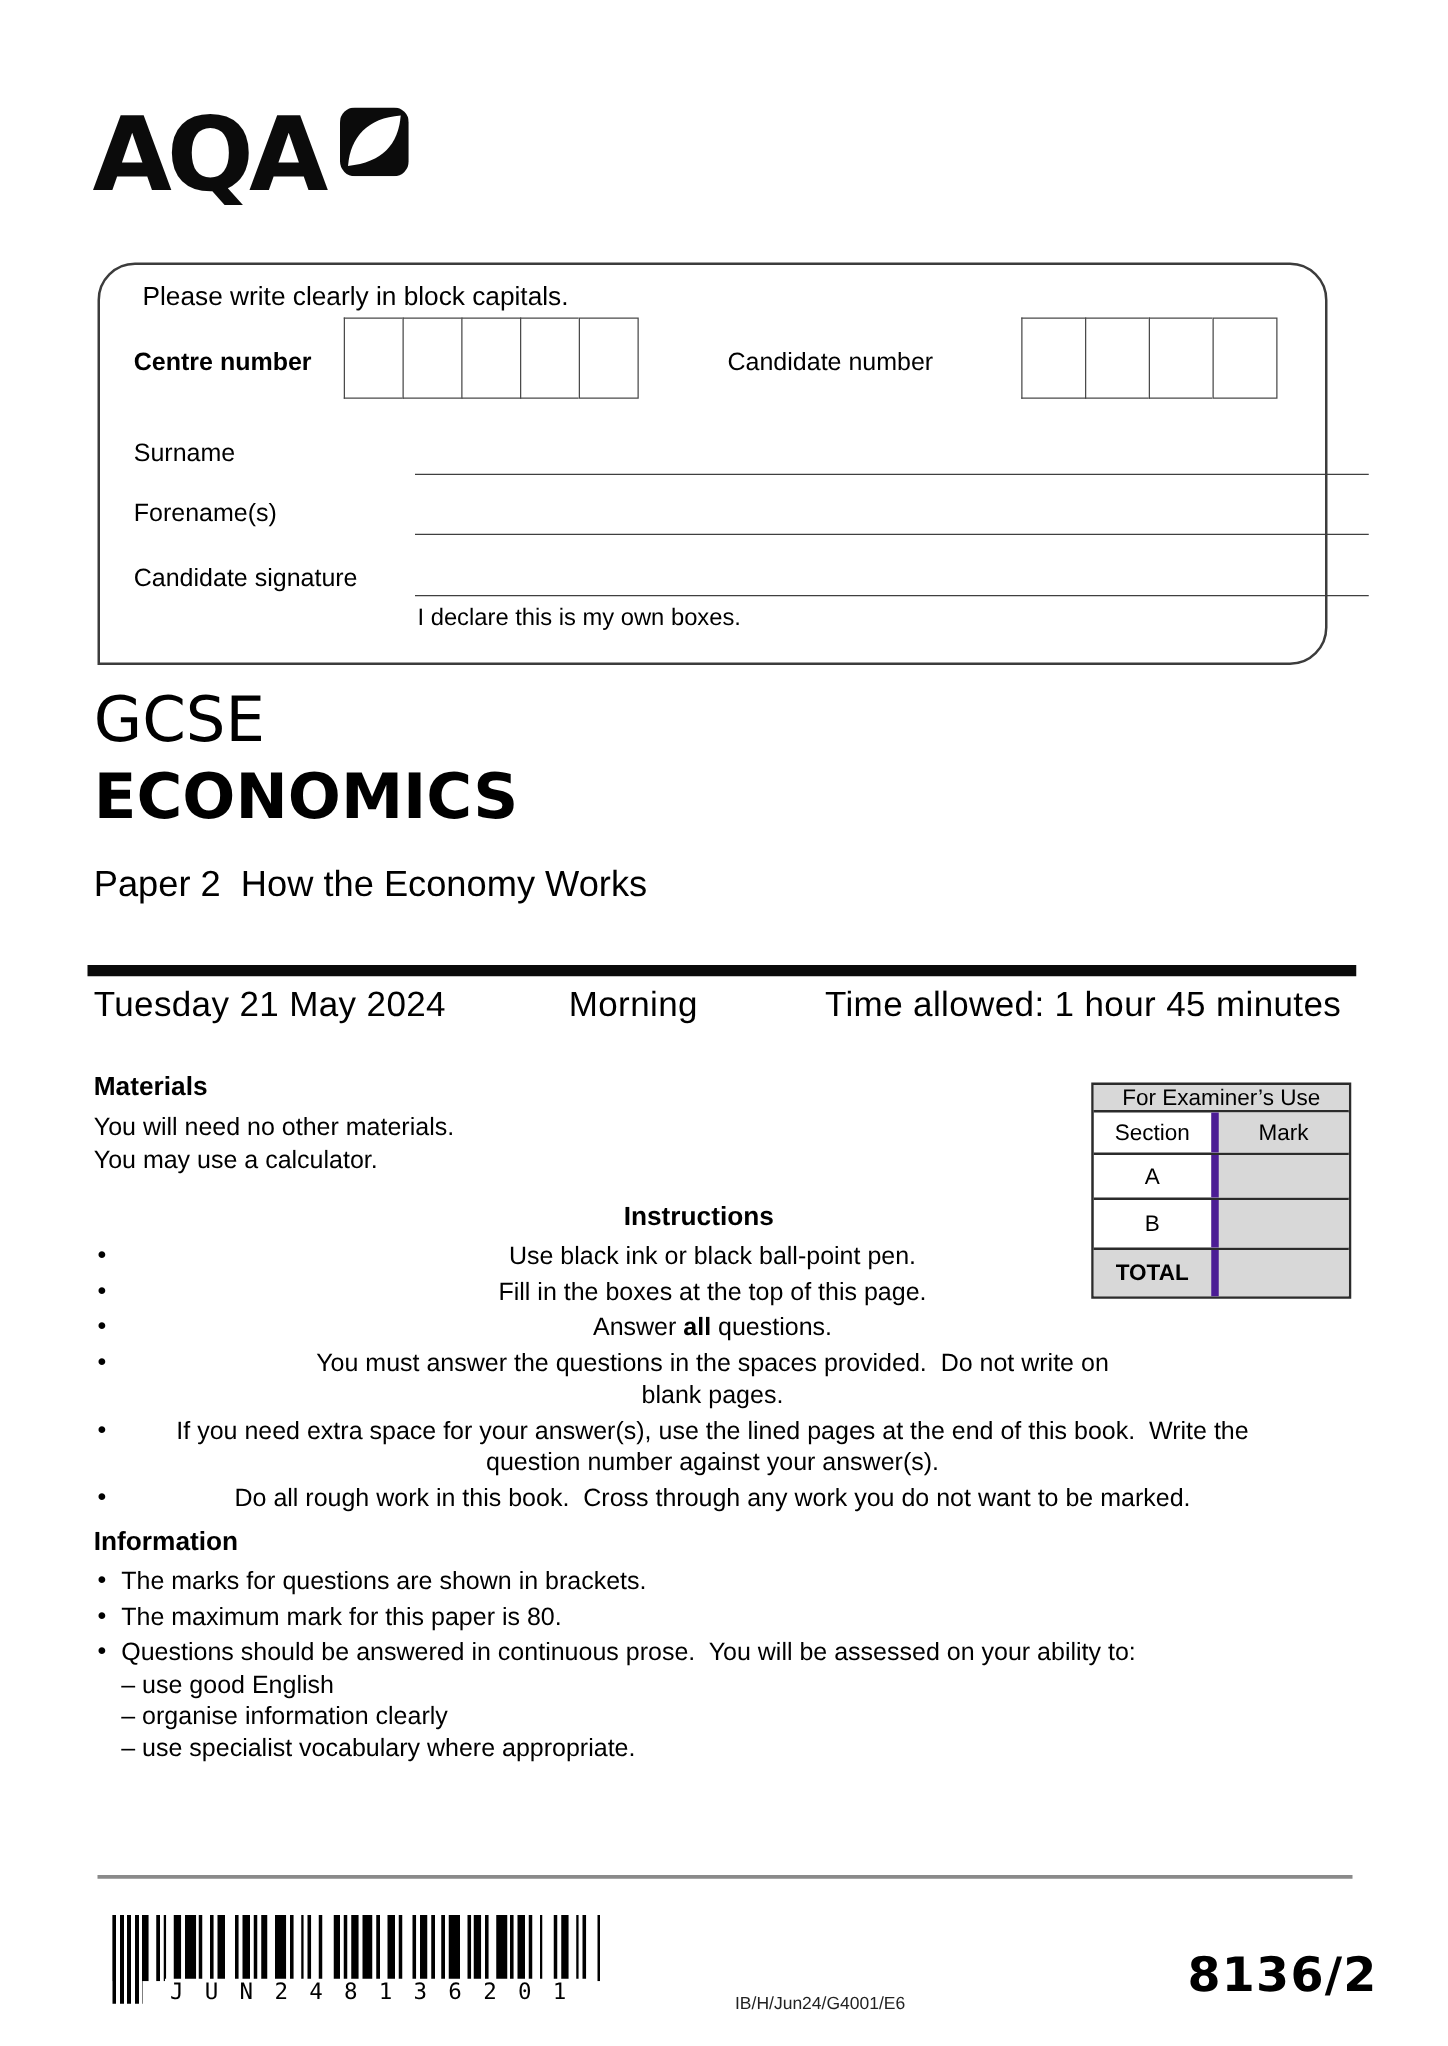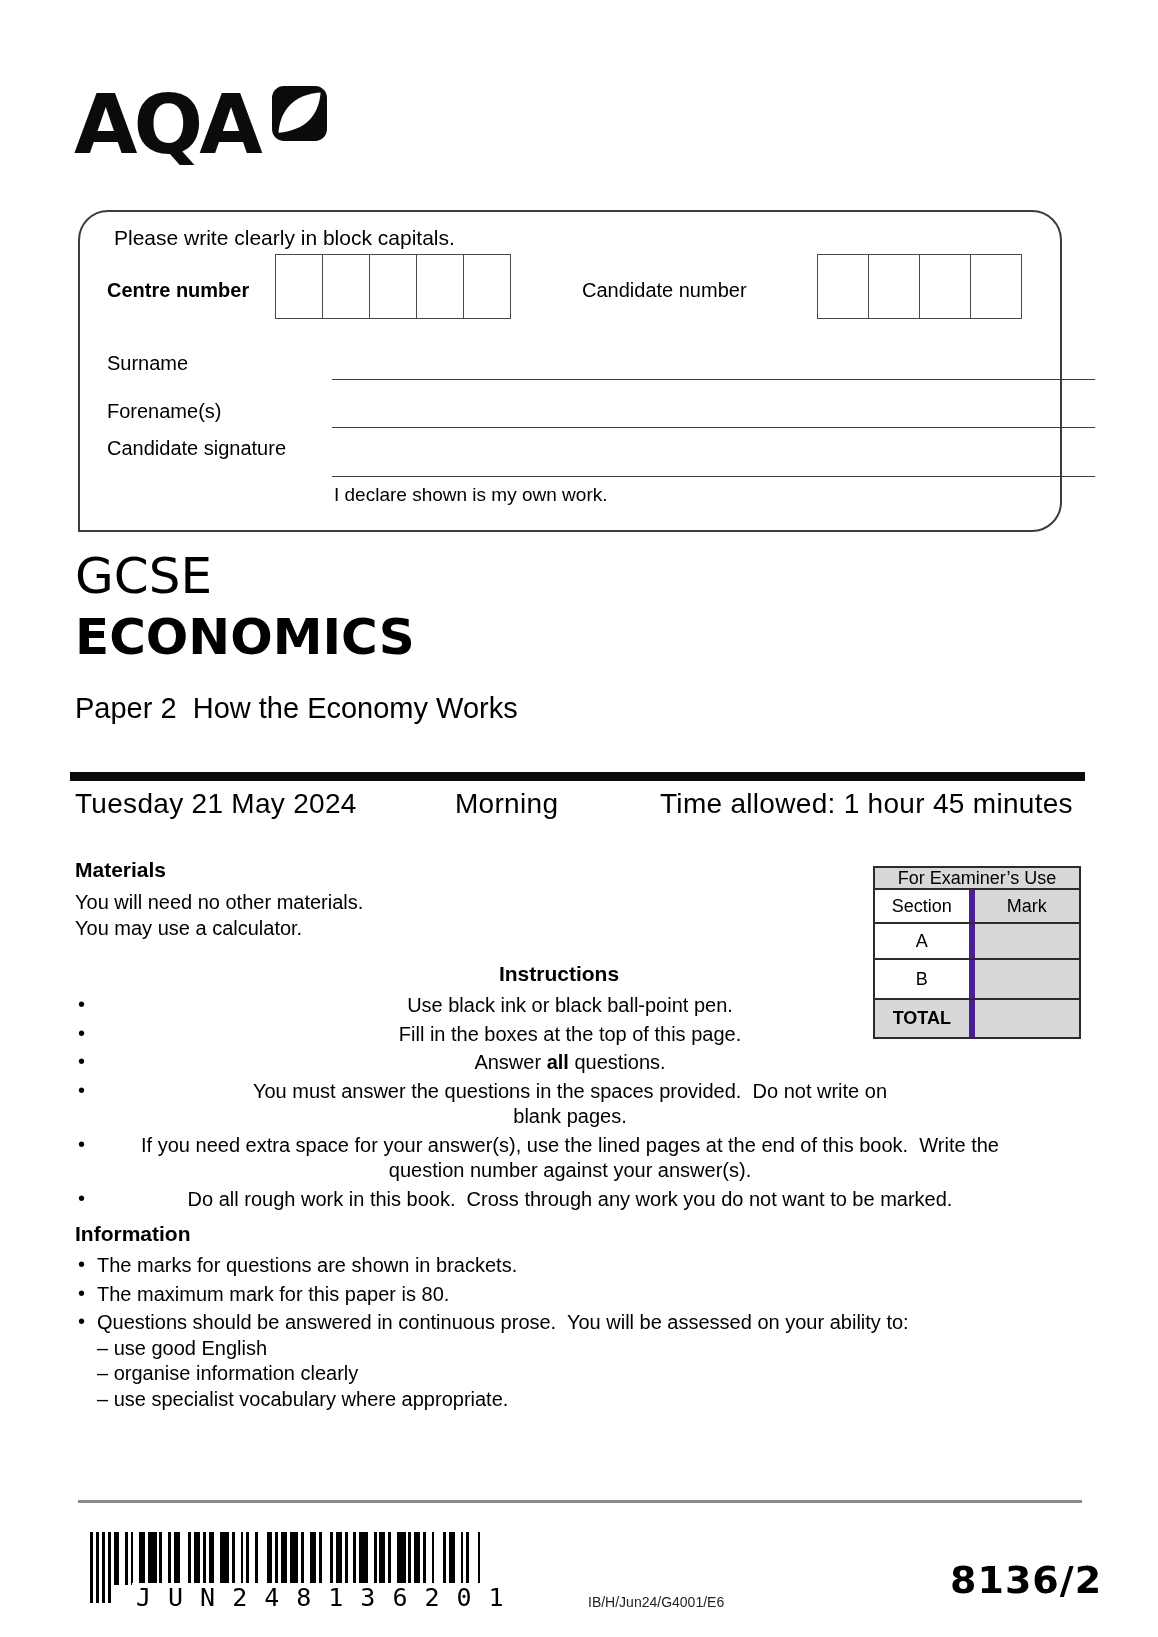--- a/index.html
+++ b/index.html
@@ -56,21 +56,21 @@
   .ex-shade{background:var(--shade,#d8d8d8);}
 
   
   .rule{position:absolute;left:78px;top:1500px;width:1004px;height:3px;background:#8a8a8a;}
   .barcode{position:absolute;left:90px;top:1532px;width:392px;height:76px;}
   .bars{width:390px;height:53px;overflow:hidden;white-space:nowrap;font-size:0;}
   .bars i{display:inline-block;height:100%;}
   .bc-guard{position:absolute;left:0;top:0;width:24px;height:71px;
             background:repeating-linear-gradient(90deg,#000 0 3px,#fff 3px 6px);}
   .bc-text{position:absolute;left:42px;top:51px;background:#fff;padding:0 4px;
-           font-family:"DejaVu Sans Mono",monospace;font-size:25px;letter-spacing:17px;}
+           font-family:"DejaVu Sans Mono",monospace;font-size:18px;letter-spacing:17px;}
   .foot-ref{position:absolute;left:588px;top:1594px;font-size:14px;color:#222;}
   .paper-code{position:absolute;left:950px;top:1558px;font-family:"DejaVu Sans",sans-serif;
               font-size:38px;font-weight:700;letter-spacing:1px;}
 </style>
 </head>
 <body>
 
 <div id="page">
 
   <div class="logo-text">AQA</div>
@@ -98,24 +98,24 @@
       <div class="cell" style="width:50px;"></div>
       <div class="cell" style="width:50px;"></div>
     </div>
 
     <div class="fld-label" style="left:27px;top:140px;">Surname</div>
     <div class="wline" style="left:252px;top:167px;width:763px;"></div>
 
     <div class="fld-label" style="left:27px;top:188px;">Forename(s)</div>
     <div class="wline" style="left:252px;top:215px;width:763px;"></div>
 
-    <div class="fld-label" style="left:27px;top:225px;">Candidate signature</div>
+    <div class="fld-label" style="left:27px;top:240px;">Candidate signature</div>
     <div class="wline" style="left:252px;top:264px;width:763px;"></div>
 
-    <div class="decl">I declare shown is my own work.</div>
+    <div class="decl">I declare this is my own boxes.</div>
   </div>
 
   <div class="t-qual">GCSE</div>
   <div class="t-subj">ECONOMICS</div>
   <div class="t-paper">Paper 2  How the Economy Works</div>
 
   <div class="divbar"></div>
 
   <div class="sess date">Tuesday 21 May 2024</div>
   <div class="sess morn">Morning</div>

